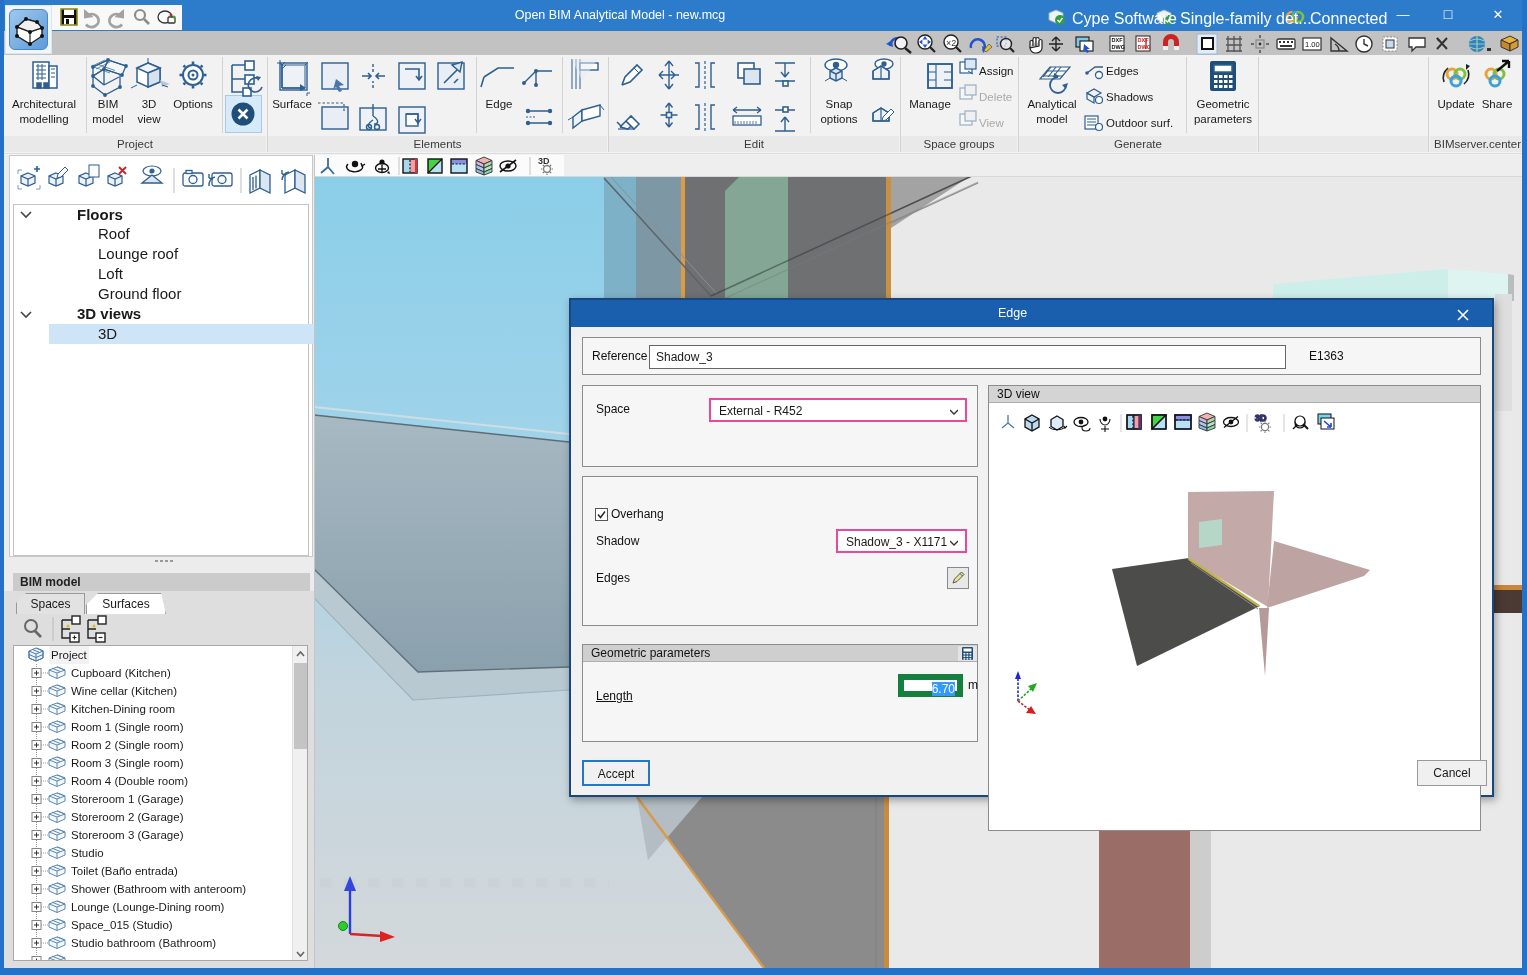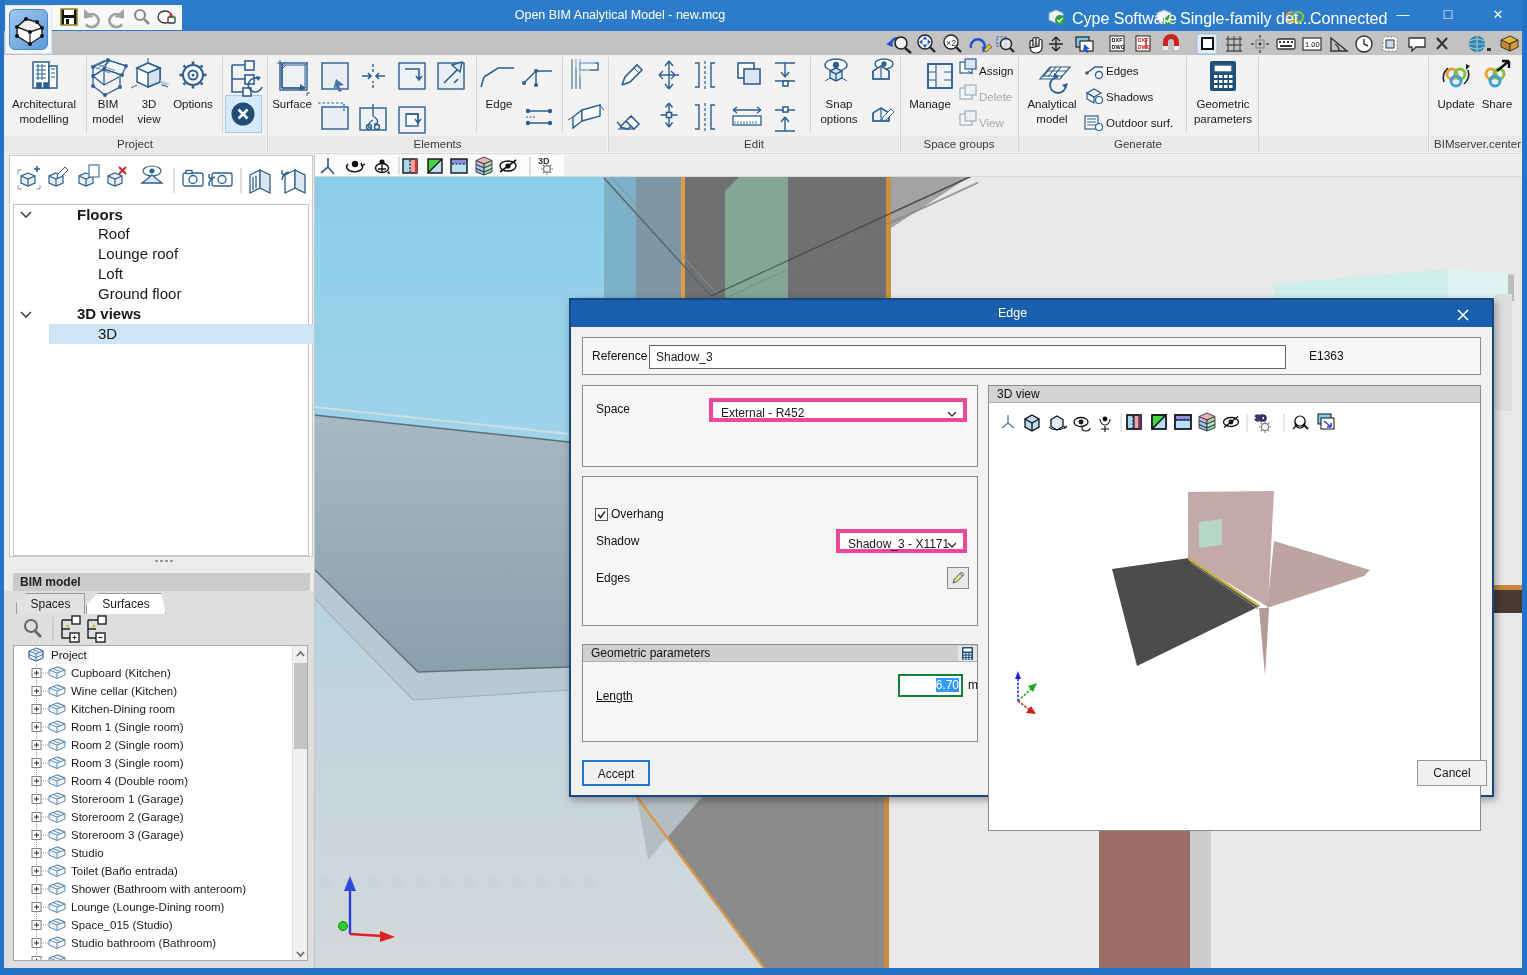--- a/index.html
+++ b/index.html
@@ -33,21 +33,21 @@
   #canvas { left:314px; top:177px; width:1208px; height:791px; }
   
   .winborder { background:#2471c8; z-index:40; }
   
   #dialog { left:569px; top:298px; width:925px; height:499px; background:#f1f1f1; border:2px solid #18477f; box-shadow:2px 3px 8px rgba(0,0,0,0.35); z-index:50; }
   #dlgtitle { position:absolute; left:0; top:0; width:921px; height:27px; background:#1a5fae; color:#fff; text-align:center; line-height:27px; font-size:12.5px; padding-right:38px; }
   .gbox { position:absolute; border:1px solid #8c8c8c; background:#f6f6f6; }
   .ghdr { position:absolute; left:0; top:0; right:0; height:17px; background:#cfcfcf; border-bottom:1px solid #aeaeae; font-size:12px; line-height:17px; padding-left:8px; color:#111; }
   .dtxt { position:absolute; font-size:12px; color:#111; white-space:nowrap; }
   .field { position:absolute; background:#fff; border:1px solid #666; font-size:12px; line-height:20px; padding-left:6px; white-space:nowrap; }
-  .combo { position:absolute; background:#fff; border:4px solid #ec4899; font-size:12px; line-height:22px; padding-left:8px; white-space:nowrap; }
+  .combo { position:absolute; background:#fff; border:2px solid #ec4899; font-size:12px; line-height:22px; padding-left:8px; white-space:nowrap; }
   .chev { position:absolute; right:7px; top:8px; width:8px; height:8px; }
   .btn { position:absolute; background:#ededed; border:1px solid #999; text-align:center; font-size:12px; }
 </style>
 </head>
 <body>
 
 <div id="titlebar" class="abs"></div>
 <div id="wintitle" class="abs">Open BIM Analytical Model - new.mcg</div>
 <div id="appbtn" class="abs">
     <div id="appicon" class="abs">
@@ -1072,21 +1072,21 @@
             <rect x="2.5" y="8.6" width="1.8" height="1.5"></rect>
             <rect x="5.5" y="8.6" width="1.8" height="1.5"></rect>
             <rect x="8.5" y="8.6" width="1.8" height="1.5"></rect>
             <rect x="2.5" y="11.2" width="1.8" height="1.5"></rect>
             <rect x="5.5" y="11.2" width="1.8" height="1.5"></rect>
             <rect x="8.5" y="11.2" width="1.8" height="1.5"></rect>
           </g>
         </svg>
     </div>
     <div class="dtxt" style="left:13px;top:44px;text-decoration:underline;">Length</div>
-    <div class="abs" style="left:315px;top:29px;width:65px;height:23px;background:#fff;border:2px solid #15803d;text-align:right;font-size:12px;line-height:19px;padding-right:2px;"><span style="background:#3399ff;color:#fff;">6.70</span></div>
+    <div class="abs" style="left:315px;top:29px;width:65px;height:23px;background:#fff;border:6px solid #15803d;text-align:right;font-size:12px;line-height:19px;padding-right:2px;"><span style="background:#3399ff;color:#fff;">6.70</span></div>
     <div class="dtxt" style="left:385px;top:33px;">m</div>
   </div>
 
   <div class="gbox" style="left:417px;top:85px;width:493px;height:446px;background:#fff;">
     <div class="ghdr" style="background:#d4d4d4;">3D view</div>
     <svg class="abs" style="left:8px;top:25px" width="350" height="24" viewBox="0 0 350 24">
       <g stroke="#336" fill="none" stroke-width="1.3">
         <path d="M 11 4 v 8 m 0 0 l -6 5 m 6 -5 l 6 5" stroke="#4a7ab0"></path>
         <g transform="translate(35,12)">
             <polygon points="0,-8 7,-4 7,4 0,8 -7,4 -7,-4" fill="#bdd9ee" stroke="#111"></polygon>

